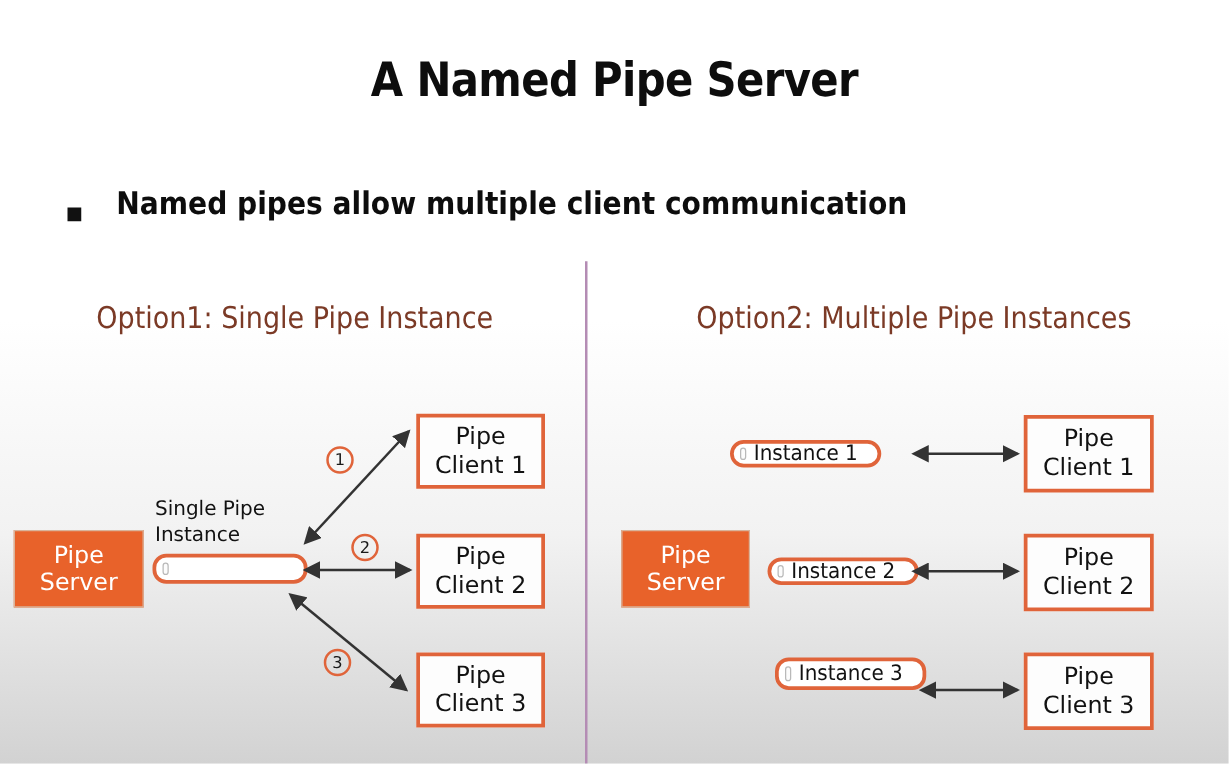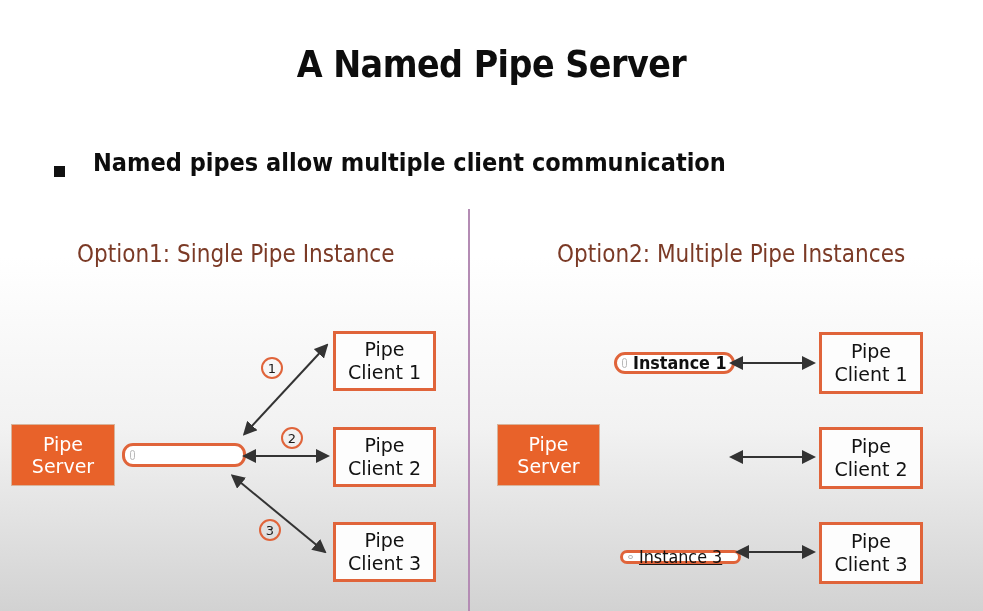--- a/index.html
+++ b/index.html
@@ -191,20 +191,24 @@
 
   <div id="divider"></div>
 
   <div class="option-heading" id="opt1-heading">Option1: Single Pipe Instance</div>
 
   <div class="server-box" style="left:11px; top:424px; width:104px; height:62px;">
     <span>Pipe</span>
     <span>Server</span>
   </div>
 
+  <div id="single-pipe-caption">
+    <div>Single Pipe</div>
+    <div>Instance</div>
+  </div>
 
   <div class="pipe" style="left:122px; top:443px; width:124px; height:24px;">
     <div class="pipe-cap"></div>
     <div class="pipe-label"></div>
   </div>
 
   <div class="num-circle" style="left:261px; top:357px;">1</div>
   <div class="num-circle" style="left:281px; top:427px;">2</div>
   <div class="num-circle" style="left:259px; top:519px;">3</div>
 
@@ -221,25 +225,29 @@
     <span>Client 3</span>
   </div>
 
   <div class="option-heading" id="opt2-heading">Option2: Multiple Pipe Instances</div>
 
   <div class="server-box" style="left:497px; top:424px; width:103px; height:62px;">
     <span>Pipe</span>
     <span>Server</span>
   </div>
 
-  <div class="pipe" style="left:614px; top:352px; width:121px; height:22px;font-weight:bold;">
+  <div class="pipe" style="left:584px; top:352px; width:121px; height:22px;">
     <div class="pipe-cap"></div>
     <div class="pipe-label">Instance 1</div>
   </div>
-  <div class="pipe" style="left:620px; top:550px; width:121px; height:14px;text-decoration:underline;">
+  <div class="pipe" style="left:614px; top:446px; width:121px; height:22px;">
+    <div class="pipe-cap"></div>
+    <div class="pipe-label">Instance 2</div>
+  </div>
+  <div class="pipe" style="left:620px; top:526px; width:121px; height:26px;">
     <div class="pipe-cap"></div>
     <div class="pipe-label">Instance 3</div>
   </div>
 
   <div class="client-box" style="left:819px; top:332px; width:104px; height:62px;">
     <span>Pipe</span>
     <span>Client 1</span>
   </div>
   <div class="client-box" style="left:819px; top:427px; width:104px; height:62px;">
     <span>Pipe</span>

